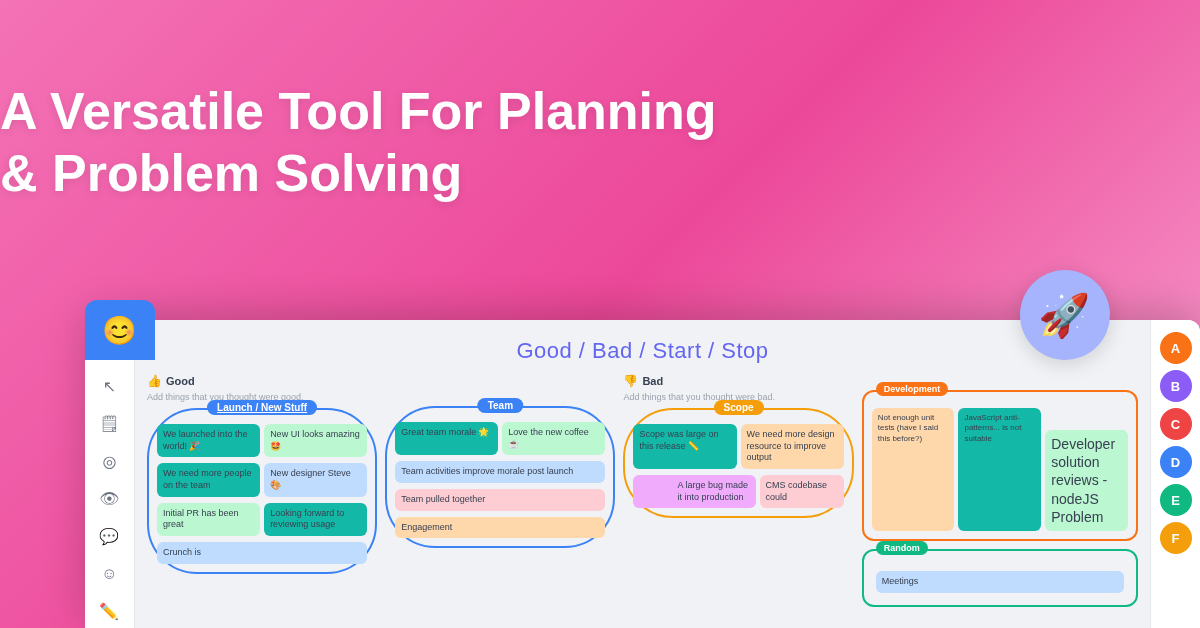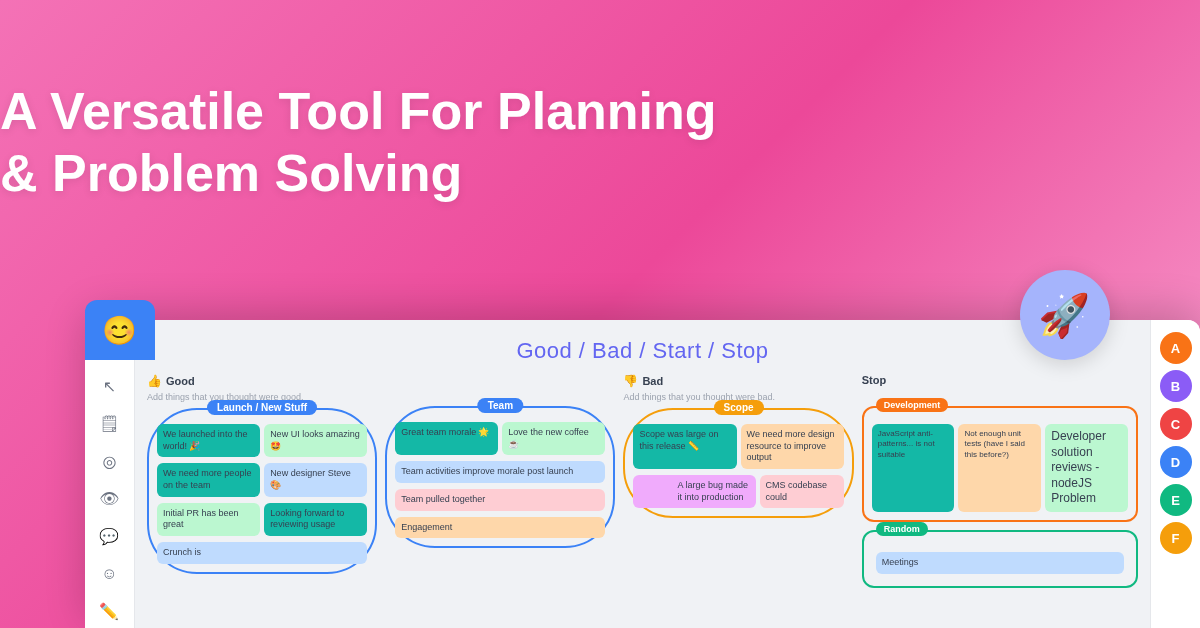--- a/index.html
+++ b/index.html
@@ -330,21 +330,21 @@
     <div class="columns">
 
       <div class="column">
         <div class="column-header">
           <span class="col-icon">👍</span>
           <span>Good</span>
         </div>
         <div class="column-subtext">Add things that you thought were good.</div>
 
         <div class="oval-group" style="border-color:#3b82f6;">
-          <span class="oval-group-label" style="background:#3b82f6;">Launch / New Stuff</span>
+          <span class="oval-group-label" style="background:#3b82f6;text-decoration:underline;">Launch / New Stuff</span>
           <div class="oval-cards">
             <div class="card card-yellow">We launched into the world! 🎉</div>
             <div class="card card-green">New UI looks amazing 🤩</div>
           </div>
           <div class="oval-cards">
             <div class="card card-yellow">We need more people on the team</div>
             <div class="card card-blue">New designer Steve 🎨</div>
           </div>
           <div class="oval-cards">
             <div class="card card-green">Initial PR has been great</div>
@@ -392,31 +392,28 @@
             <div class="card card-orange">We need more design resource to improve output</div>
           </div>
           <div class="oval-cards">
             <div class="card card-red">A large bug made it into production</div>
             <div class="card card-pink">CMS codebase could</div>
           </div>
         </div>
       </div>
 
       <div class="column" style="flex:1.2;">
-        <div class="column-header">
-          <span>Stop</span>
-        </div>
         <div class="column-subtext">&nbsp;</div>
 
         <div class="development-area">
           <span class="dev-label">Development</span>
           <div class="oval-cards" style="margin-top:8px;">
+            <div class="card card-orange" style="font-size:8px;">Not enough unit tests (have I said this before?)</div>
             <div class="card card-yellow" style="font-size:8px;">JavaScript anti-patterns... is not suitable</div>
-            <div class="card card-orange" style="font-size:8px;">Not enough unit tests (have I said this before?)</div>
-            <div class="card card-green" style="font-size:12px;">Developer solution reviews - nodeJS Problem</div>
+            <div class="card card-green" style="font-size:14px;margin-top:22px;">Developer solution reviews - nodeJS Problem</div>
           </div>
         </div>
 
         <div class="random-section" style="margin-top:8px;">
           <span class="random-label">Random</span>
           <div class="oval-cards" style="margin-top:8px;">
             <div class="card card-blue">Meetings</div>
           </div>
         </div>
       </div>

